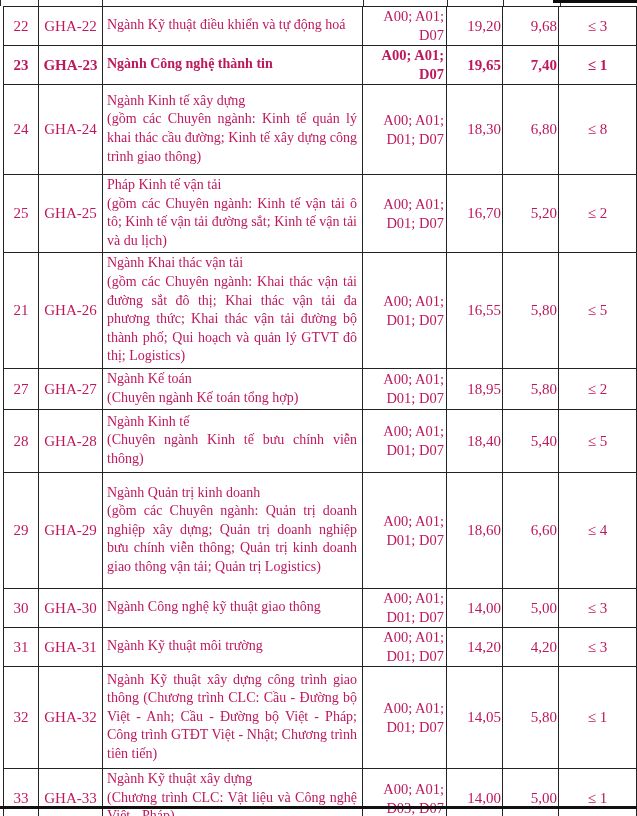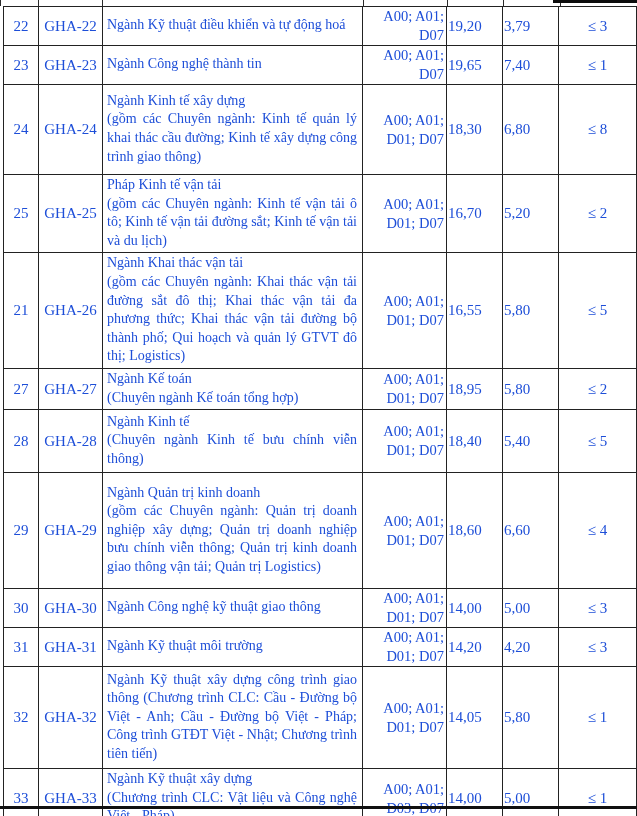--- a/index.html
+++ b/index.html
@@ -2,21 +2,21 @@
 <html><head>
 <meta charset="utf-8">
 <style>
   html, body { margin: 0; padding: 0; background: #e8e8e8; }
   .page {
     position: relative;
     width: 637px;
     height: 816px;
     background: #ffffff;
     font-family: "Liberation Serif", serif;
-    color: #1d4ed8;
+    color: #be185d;
     overflow: hidden;
   }
   
   .top-fragment { position: absolute; top: 0; left: 0; width: 637px; height: 6px; }
   .top-fragment .tick { position: absolute; top: 0; width: 1px; height: 6px; background: #2a2a2a; }
   .top-fragment .thick-bar { position: absolute; top: 0; right: 0; width: 84px; height: 3px; background: #0d0d0d; }
 
   table.score-table {
     position: absolute;
     top: 6px;
@@ -25,21 +25,21 @@
     border-collapse: collapse;
     table-layout: fixed;
   }
   td { border: 1px solid #222222; vertical-align: middle; overflow: hidden; }
 
   .c-stt  { text-align: center; font-size: 15px; }
   .c-code { text-align: center; font-size: 15px; white-space: nowrap; margin-top: 21px; }
   .c-name { font-size: 14px; line-height: 18.6px; padding: 1px 5px 2px 4px; }
   .c-name .para { text-align: justify; }
   .c-combo { text-align: right; font-size: 14.5px; line-height: 19px; padding: 0 2px; }
-  .c-score { text-align: left; font-size: 15px; }
+  .c-score { text-align: right; font-size: 15px; }
   .c-quota { text-align: center; font-size: 15px; }
 
   .bottom-rule {
     position: absolute;
     left: 0;
     top: 806px;
     width: 637px;
     height: 3px;
     background: #101010;
   }
@@ -72,24 +72,24 @@
     </colgroup>
     <tbody id="rows">
         <tr style="height: 34px;">
           <td class="c-stt">22</td>
           <td class="c-code">GHA-22</td>
           <td class="c-name">
             <div class="para">Ngành Kỹ thuật điều khiển và tự động hoá</div>
           </td>
           <td class="c-combo">A00; A01;<br>D07</td>
           <td class="c-score">19,20</td>
-          <td class="c-score">3,79</td>
+          <td class="c-score">9,68</td>
           <td class="c-quota">≤ 3</td>
         </tr>
-        <tr style="height: 37px;">
+        <tr style="height: 37px; font-weight: bold;">
           <td class="c-stt">23</td>
           <td class="c-code">GHA-23</td>
           <td class="c-name">
             <div class="para">Ngành Công nghệ thành tin</div>
           </td>
           <td class="c-combo">A00; A01;<br>D07</td>
           <td class="c-score">19,65</td>
           <td class="c-score">7,40</td>
           <td class="c-quota">≤ 1</td>
         </tr>

